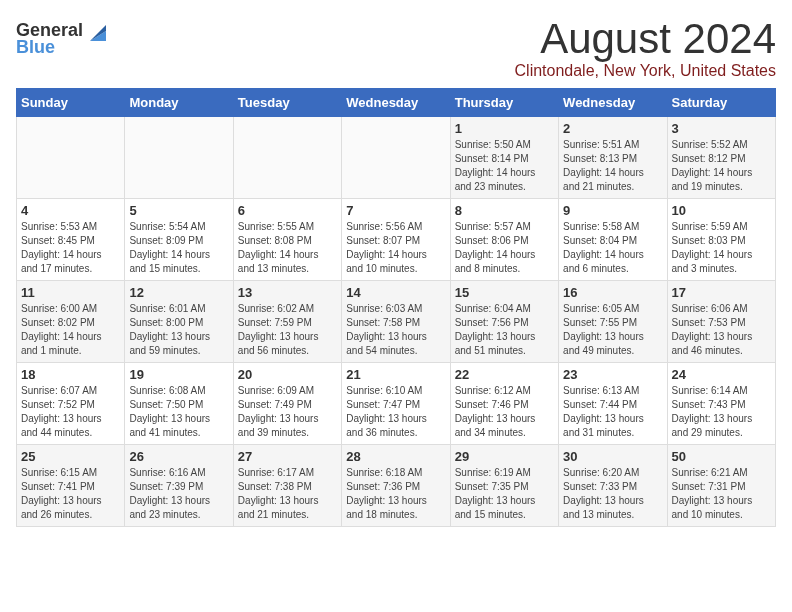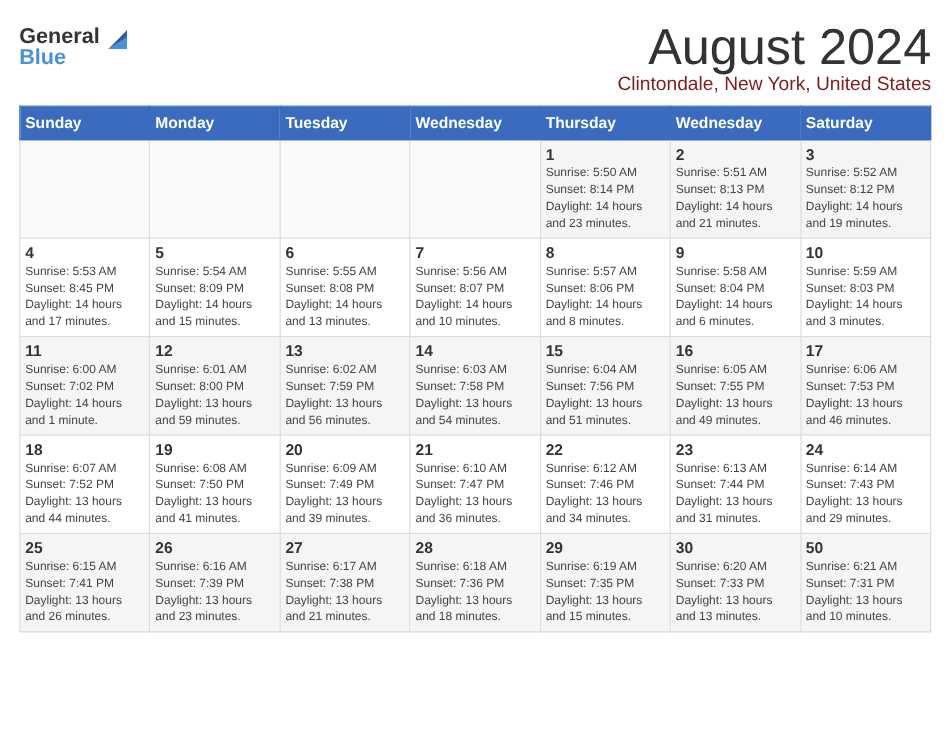--- a/index.html
+++ b/index.html
@@ -203,21 +203,21 @@
           <div class="cell-content">Sunrise: 5:59 AM
 Sunset: 8:03 PM
 Daylight: 14 hours
 and 3 minutes.</div>
         </td>
       </tr>
       <tr>
         <td>
           <span class="day-number">11</span>
           <div class="cell-content">Sunrise: 6:00 AM
-Sunset: 7:02 PM
+Sunset: 8:02 PM
 Daylight: 14 hours
 and 1 minute.</div>
         </td>
         <td>
           <span class="day-number">12</span>
           <div class="cell-content">Sunrise: 6:01 AM
 Sunset: 8:00 PM
 Daylight: 13 hours
 and 59 minutes.</div>
         </td>

